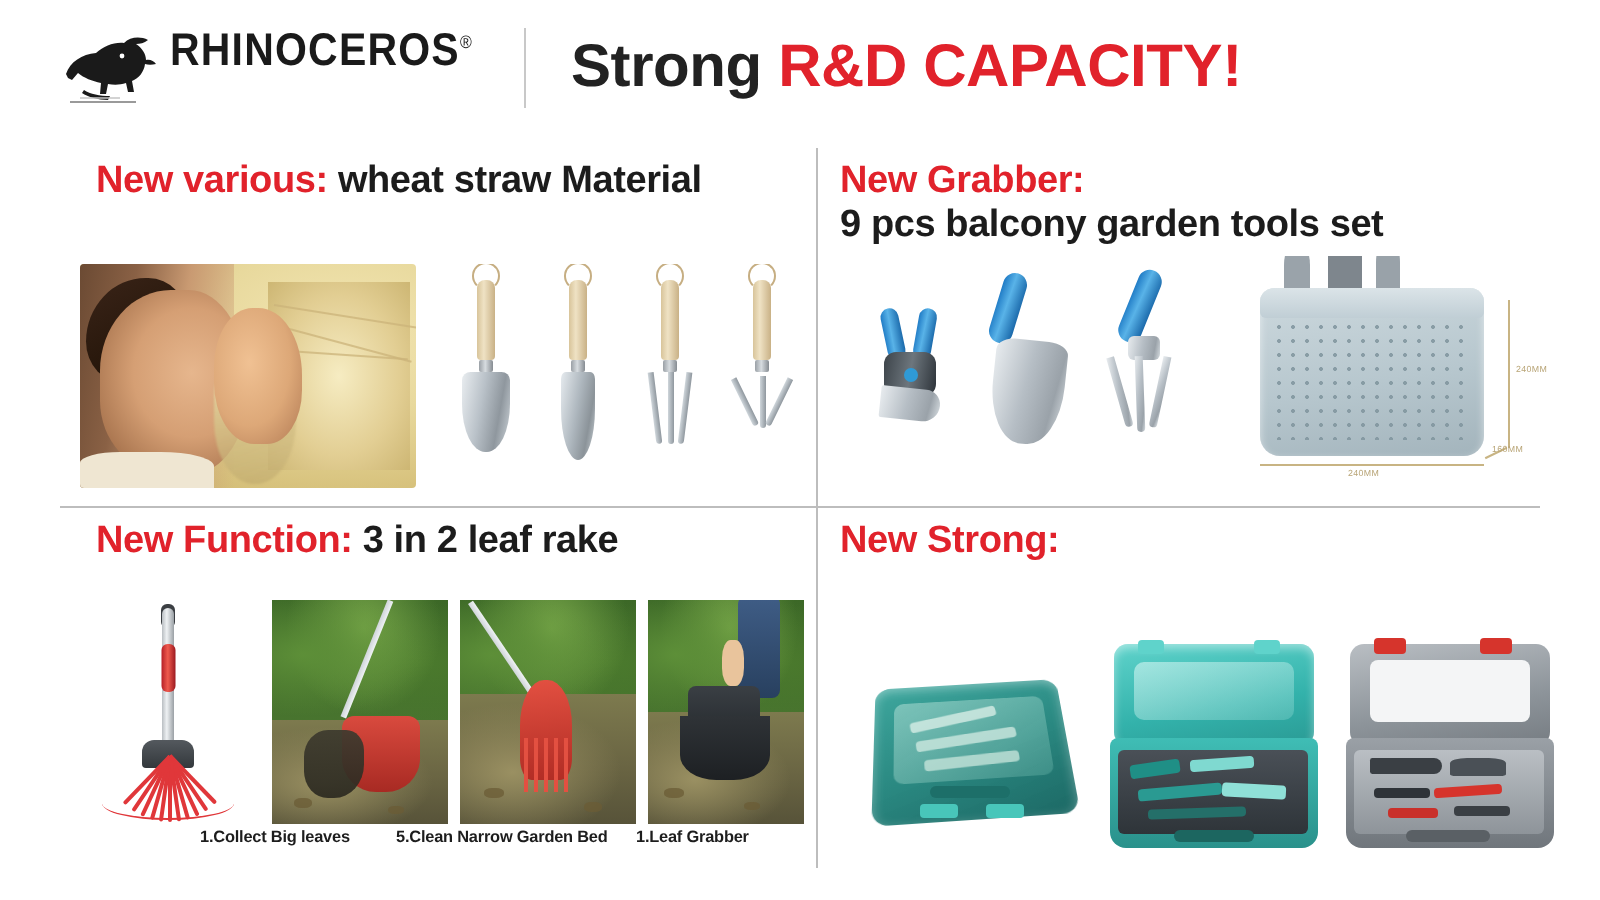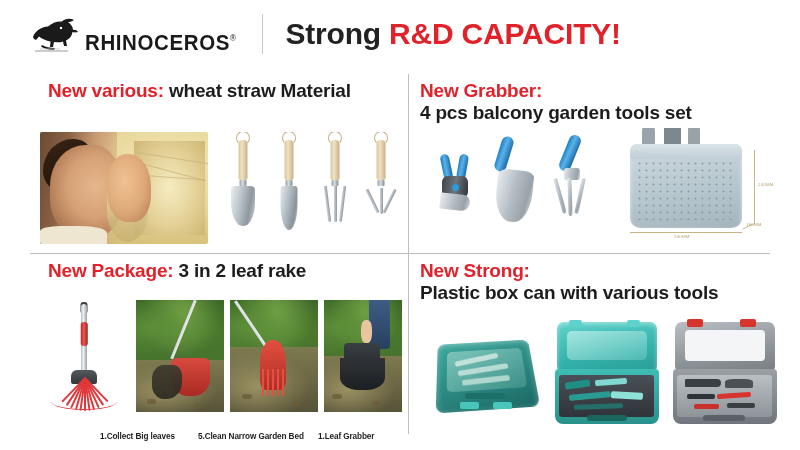--- a/index.html
+++ b/index.html
@@ -26,21 +26,21 @@
   .header {
     position: absolute;
     left: 0; top: 0;
     width: 800px; height: 68px;
     display: flex;
     align-items: center;
     box-sizing: border-box;
   }
   .logo-block {
     display: flex;
-    align-items: flex-end;
+    align-items: flex-start;
     margin-left: 30px;
     gap: 3px;
   }
   .rhino-mark { width: 52px; height: 40px; display:block; }
   .logo-word {
     font-family: "Liberation Sans", sans-serif;
     font-size: 20.5px;
     font-weight: 700;
     letter-spacing: 0.6px;
     color: #1a1a1a;
@@ -303,21 +303,21 @@
   }
   .leaf-fleck {
     position:absolute; border-radius:40%; background:#6b5c36; opacity:.75;
   }
 
   .photo-2 { left: 136px; top: 300px; width: 88px; height: 112px; }
   .photo-3 { left: 230px; top: 300px; width: 88px; height: 112px; }
   .photo-4 { left: 324px; top: 300px; width: 78px; height: 112px; }
 
   .cap-row {
-    position:absolute; left:30px; top:432px; width:372px; height:16px;
+    position:absolute; left:30px; top:414px; width:372px; height:16px;
   }
   .cap {
     position:absolute;
     font-size:8.2px; font-weight:700; color:#1d1d1d; white-space:nowrap;
     letter-spacing:-0.1px;
   }
 
   
   .case-photo { top: 318px; height: 110px; background:#ffffff; }
   .case-1 { left: 428px; width: 116px; }
@@ -422,21 +422,21 @@
       <div class="t-claw" style="left:15.5px;"></div>
       <div class="t-claw" style="left:24px; transform:rotate(26deg);"></div>
     </div>
   </div>
 
   <div class="panel p-tr">
     <div class="head-line">
       <span class="red">New Grabber:</span>
     </div>
     <div class="head-line" style="margin-top:1px;">
-      <span>4 pcs balcony garden tools set</span>
+      <span>9 pcs balcony garden tools set</span>
     </div>
   </div>
 
   <div class="photo design-photo">
 
     <div class="px" style="left:14px; top:26px; width:42px; height:76px;">
       <div class="bl-handle" style="left:4px; top:0; width:9px; height:26px; transform:rotate(-12deg);"></div>
       <div class="bl-handle" style="left:20px; top:0; width:9px; height:26px; transform:rotate(10deg);"></div>
       <div class="pruner-body" style="left:4px; top:22px; width:26px; height:22px; border-radius:6px;"></div>
       <div class="px" style="left:14px; top:30px; width:7px; height:7px; background:#2f9ad6; border-radius:50%;"></div>
@@ -467,21 +467,21 @@
     <div class="dim-line" style="left:330px; top:22px; width:1px; height:74px;"></div>
     <div class="dim-text" style="left:334px; top:54px;">240MM</div>
     <div class="dim-line" style="left:206px; top:104px; width:112px; height:1px;"></div>
     <div class="dim-text" style="left:250px; top:106px;">240MM</div>
     <div class="dim-line" style="left:318px; top:98px; width:12px; height:1px; transform:rotate(-26deg);"></div>
     <div class="dim-text" style="left:322px; top:94px;">160MM</div>
   </div>
 
   <div class="panel p-bl">
     <div class="head-line" style="margin-left:18px;">
-      <span class="red">New Package:</span><span> 3 in 2 leaf rake</span>
+      <span class="red">New Function:</span><span> 3 in 2 leaf rake</span>
     </div>
   </div>
 
   <div class="photo rake-product">
     <div class="rake-grip"></div>
     <div class="rake-pole"></div>
     <div class="rake-pole-red"></div>
     <div class="rake-hub"></div>
     <div class="rake-fan">
       <div class="fan-tine" style="transform:rotate(-44deg);"></div>
@@ -533,23 +533,20 @@
   <div class="cap-row">
     <span class="cap" style="left:70px;">1.Collect Big leaves</span>
     <span class="cap" style="left:168px;">5.Clean Narrow Garden Bed</span>
     <span class="cap" style="left:288px;">1.Leaf Grabber</span>
   </div>
 
   <div class="panel p-br">
     <div class="head-line">
       <span class="red">New Strong:</span>
     </div>
-    <div class="head-line" style="margin-top:1px;">
-      <span>Plastic box can with various tools</span>
-    </div>
   </div>
 
   <div class="photo case-photo case-1">
     <div class="case-lid-closed">
       <div class="px" style="left:10%; top:14%; width:80%; height:60%; background:linear-gradient(150deg, rgba(190,230,220,.5), rgba(120,195,182,.3)); border-radius:5px;"></div>
       <div class="tool-slot" style="left:18%; top:24%; width:46%; height:8%; background:rgba(215,238,230,.8); transform:rotate(-10deg);"></div>
       <div class="tool-slot" style="left:22%; top:40%; width:52%; height:8%; background:rgba(205,233,224,.8); transform:rotate(-6deg);"></div>
       <div class="tool-slot" style="left:26%; top:56%; width:48%; height:8%; background:rgba(196,228,218,.8); transform:rotate(-3deg);"></div>
     </div>
     <div class="latch" style="left:28%; top:76%; width:16%; height:7%; background:#48c6ba;"></div>

